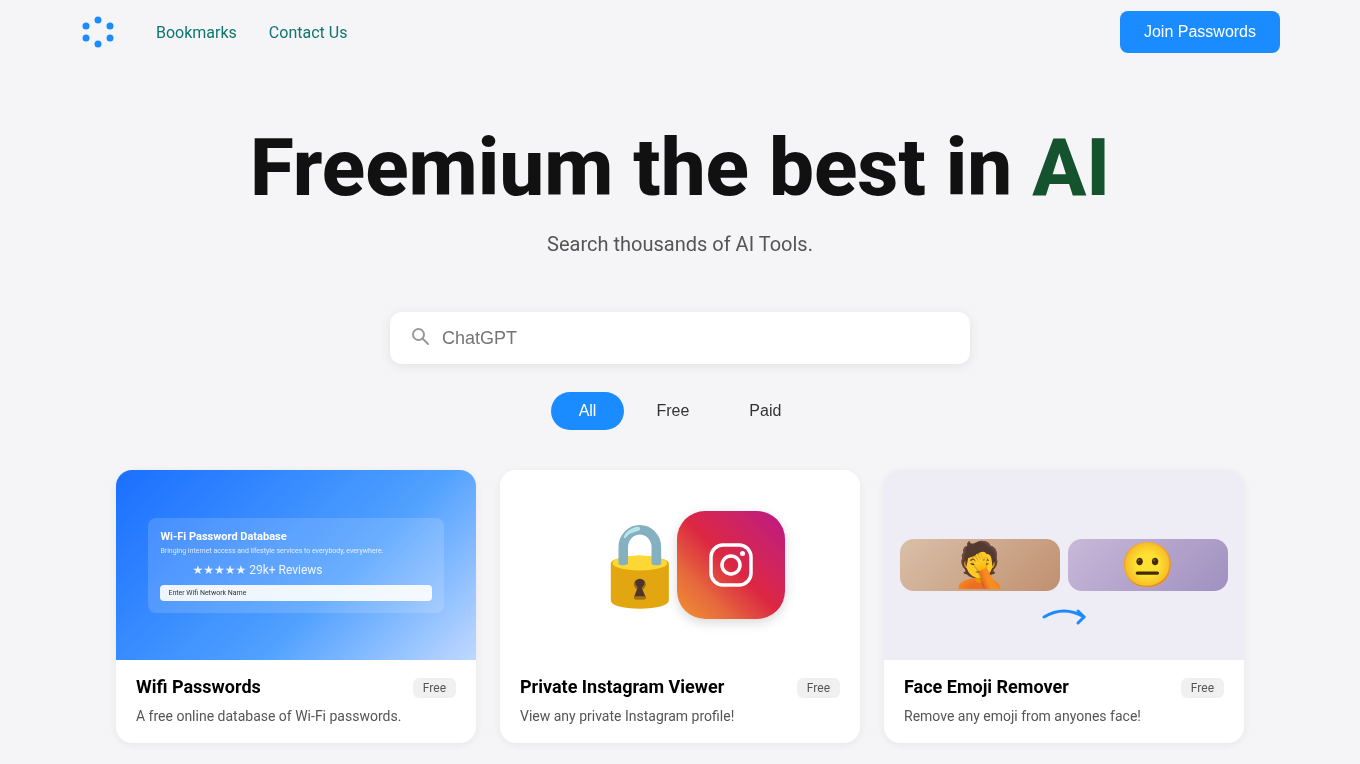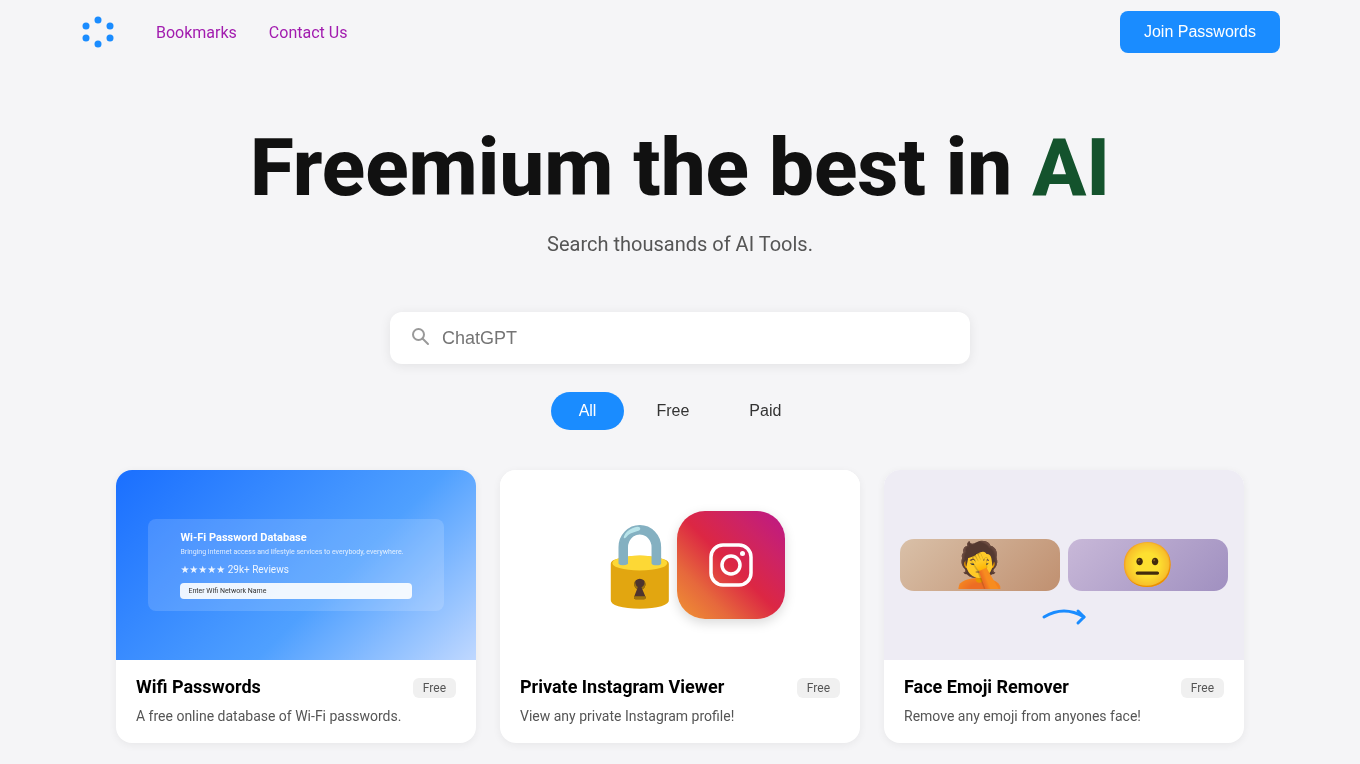--- a/index.html
+++ b/index.html
@@ -38,21 +38,21 @@
 
     .nav-links {
       display: flex;
       align-items: center;
       gap: 32px;
       flex: 1;
     }
 
     .nav-link {
       font-size: 16px;
-      color: #a21caf;
+      color: #0f766e;
       text-decoration: none;
       cursor: pointer;
     }
 
     .join-newsletter-btn {
       background-color: #1a8cff;
       color: #fff;
       border: none;
       border-radius: 8px;
       padding: 12px 24px;
@@ -174,42 +174,43 @@
     
     .card-image-wifi {
       background: linear-gradient(135deg, #1a6fff 0%, #4fa0ff 60%, #c0d8ff 100%);
       padding: 16px;
       position: relative;
     }
 
     .wifi-mock-screen {
       background: rgba(255,255,255,0.15);
       border-radius: 8px;
-      padding: 12px 32px;
+      padding: 12px 12px;
       width: 90%;
       color: #fff;
       font-size: 9px;
     }
 
     .wifi-mock-title {
       font-weight: 700;
       font-size: 11px;
       margin-bottom: 4px;
     }
 
     .wifi-mock-subtitle {
       font-size: 7px;
       opacity: 0.8;
       margin-bottom: 8px;
     }
 
     .wifi-mock-stars {
-      font-size: 10px;
+      font-size: 12px;
       margin-bottom: 8px;
       opacity: 0.9;
+      margin-left: 32px;
     }
 
     .wifi-mock-input {
       background: rgba(255,255,255,0.9);
       border-radius: 4px;
       padding: 4px 8px;
       color: #333;
       font-size: 7px;
     }
 

